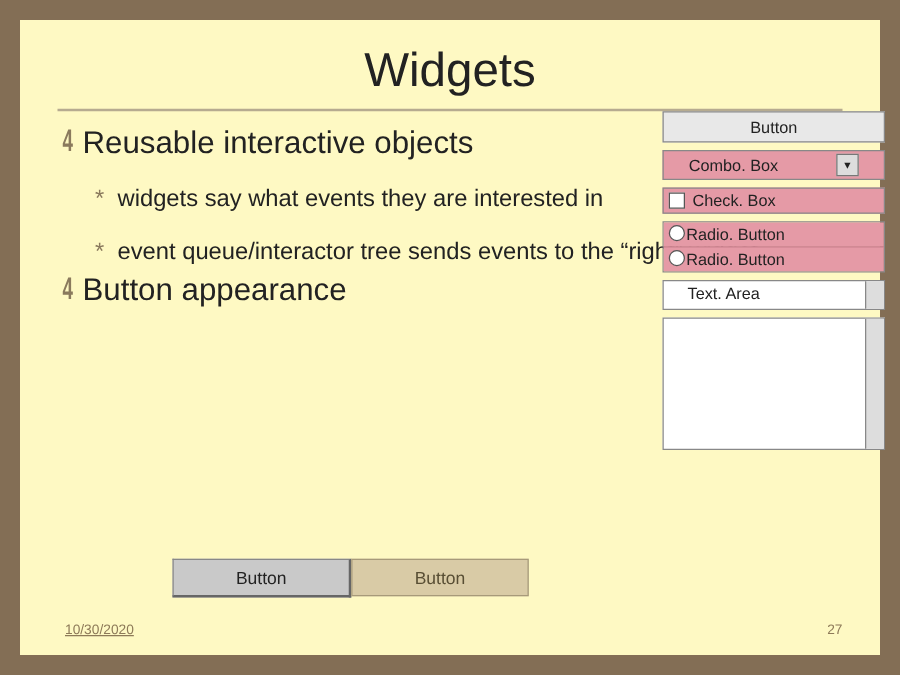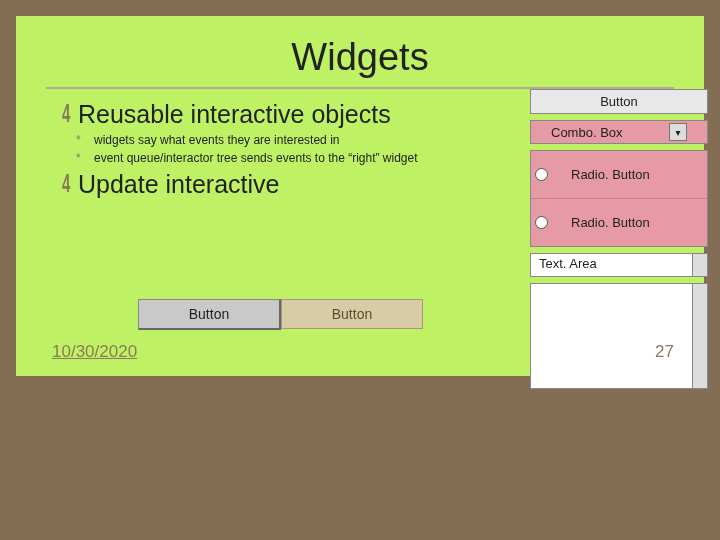--- a/index.html
+++ b/index.html
@@ -1,67 +1,71 @@
 <!DOCTYPE html>
 <html><head>
 <meta charset="utf-8">
 <style>
   html,body{margin:0;padding:0}
   body{width:720px;height:540px;background:#836e55;font-family:Verdana,Geneva,sans-serif;overflow:hidden}
-  .slide{position:absolute;left:16px;top:16px;width:688px;height:360px;background:#bef264;box-sizing:border-box}
+  .slide{position:absolute;left:16px;top:16px;width:688px;height:508px;background:#fef9c3;box-sizing:border-box}
   .title{text-align:center;font-size:38px;margin:20px 0 8px 0;color:#222}
   .hr{border:0;border-top:2px solid #b6ab90;margin:0 30px 10px 30px}
   .content{position:relative;padding:0 26px}
-  .main-point{font-size:25px;color:#222;margin:4px 0 2px 16px}
+  .main-point{font-size:25px;color:#222;margin:4px 0 2px 4px}
   .main-point .arrow{display:inline-block;width:20px;color:#8a7a5d;font-weight:bold;transform:scaleX(.6);vertical-align:1px}
-  .sub{margin:4px 0 4px 34px;font-size:12px;color:#222}
+  .sub{margin:20px 0 4px 34px;font-size:19px;color:#222}
   .sub .star{color:#8a7a5d;display:inline-block;width:18px}
   .right-panel{position:absolute;right:-4px;top:-10px;width:178px}
   .w-button{background:#e8e8e8;border:1px solid #888;font-size:13px;padding:4px 0;text-align:center;color:#222;margin-bottom:6px}
   .w-combo{background:#e59aa6;border:1px solid #888;font-size:13px;padding:2px 20px;color:#222;display:flex;align-items:center;justify-content:space-between;margin-bottom:6px}
   .w-combo .dd{width:16px;height:16px;background:#ddd;border:1px solid #777;display:flex;align-items:center;justify-content:center;font-size:10px}
   .w-check{background:#e59aa6;border:1px solid #888;font-size:13px;padding:2px 4px;color:#222;display:flex;align-items:center;gap:6px;margin:0 0 6px 0}
   .w-check .box{width:11px;height:11px;border:1px solid #555;background:#fff}
   .w-radios{border:1px solid #888;margin:0 0 6px 0}
-  .w-radio{background:#e59aa6;font-size:13px;padding:16px 4px;color:#222;display:flex;align-items:center;gap:23px}
+  .w-radio{background:#e59aa6;font-size:13px;padding:2px 4px;color:#222;display:flex;align-items:flex-start;gap:1px}
   .w-radio+.w-radio{border-top:1px solid #c97f8c}
   .w-radio .circ{width:11px;height:11px;border:1px solid #555;border-radius:50%;background:#fff}
-  .w-textarea{background:#fff;border:1px solid #888;font-size:13px;padding:2px 8px;color:#222;height:18px;margin-bottom:6px;position:relative}
+  .w-textarea{background:#fff;border:1px solid #888;font-size:13px;padding:2px 19px;color:#222;height:18px;margin-bottom:6px;position:relative}
   .w-textarea .sb{position:absolute;right:0;top:0;bottom:0;width:14px;background:#ddd;border-left:1px solid #888}
   .w-big{height:104px;background:#fff;border:1px solid #888;position:relative}
   .w-big .sb{position:absolute;right:0;top:0;bottom:0;width:14px;background:#ddd;border-left:1px solid #888}
   .bottom-buttons{position:absolute;left:122px;bottom:46px;display:flex;gap:0}
   .btn-down{width:140px;height:28px;background:#c9c9c9;border:1px solid #888;border-right:2px solid #666;border-bottom:2px solid #666;display:flex;align-items:center;justify-content:center;font-size:14px;color:#222}
   .btn-up{width:140px;height:28px;background:#d9cba6;border:1px solid #a79a7a;display:flex;align-items:center;justify-content:center;font-size:14px;color:#584e34}
-  .footer{position:absolute;left:36px;bottom:14px;right:30px;display:flex;justify-content:space-between;font-size:17px;color:#8d7a58}
+  .footer{position:absolute;left:36px;bottom:14px;right:30px;display:flex;justify-content:space-between;font-size:11px;color:#8d7a58}
   .date{text-decoration:underline}
 </style>
 </head>
 <body>
 
 <div class="slide">
   <div class="title">Widgets</div>
   <hr class="hr">
 
   <div class="content">
 
     <div class="main-point"><span class="arrow">4</span><span>Reusable interactive objects</span></div>
 
 
     <div class="sub"><span class="star">*</span><span>widgets say what events they are interested in</span></div>
     <div class="sub"><span class="star">*</span><span>event queue/interactor tree sends events to the “right” widget</span></div>
 
-    <div class="main-point"><span class="arrow">4</span><span>Update interactive</span></div>
+    <div class="main-point"><span class="arrow">4</span><span>Button appearance</span></div>
 
 
     <div class="right-panel">
       <div class="w-button"><span>Button</span></div>
       <div class="w-combo">
           <span>Combo. Box</span>
           <span class="dd">▾</span>
+        </div>
+      <div class="w-check">
+          <span class="box"></span>
+          <span>Check. Box</span>
         </div>
       <div class="w-radios">
         <div class="w-radio">
             <span class="circ"></span>
             <span>Radio. Button</span>
           </div>
         <div class="w-radio">
             <span class="circ"></span>
             <span>Radio. Button</span>
           </div>

